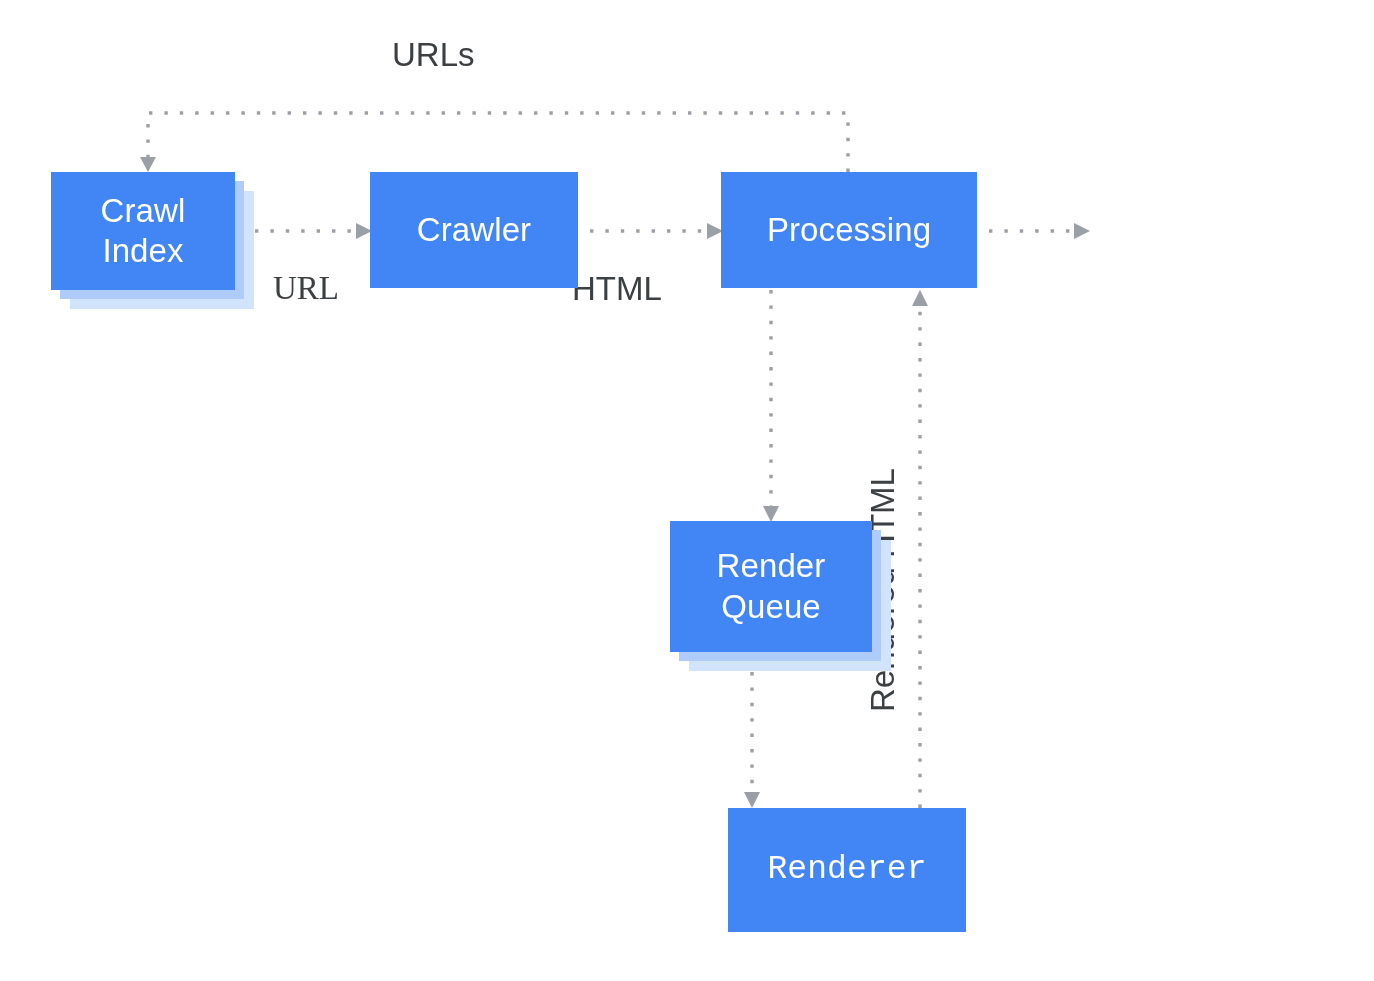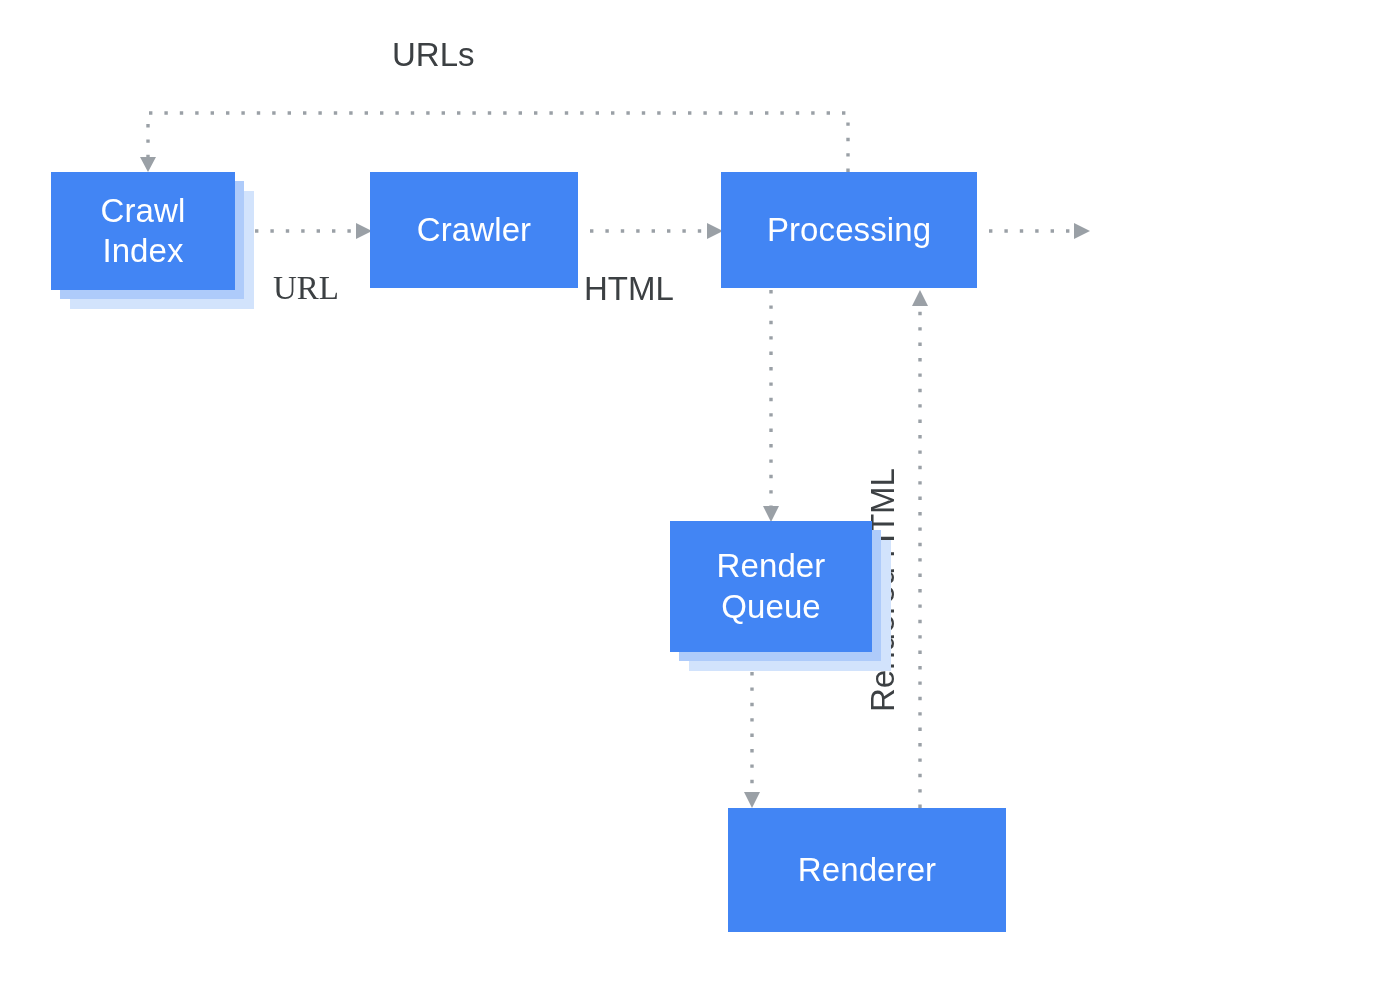--- a/index.html
+++ b/index.html
@@ -163,27 +163,27 @@
 
   <div class="node" style="left:634px; top:521px; width:202px; height:131px;margin-left:36px;">
     <div class="lyr3"></div>
     <div class="lyr2"></div>
     <div class="face">
       <span class="label">Render
 Queue</span>
     </div>
   </div>
 
-  <div class="node" style="left:728px; top:808px; width:278px; height:124px;">
+  <div class="node" style="left:728px; top:808px; width:238px; height:124px;font-family:Liberation Mono, monospace;">
     <div class="face">
       <span class="label">Renderer</span>
     </div>
   </div>
 
   <div class="caption" style="left:392px; top:38px;">URLs</div>
 
   <div class="caption" style="left:273px; top:272px;font-family:Liberation Serif, serif;">URL</div>
 
-  <div class="caption" style="left:584px; top:272px;">HTML</div>
+  <div class="caption" style="left:572px; top:272px;">HTML</div>
 
   <div class="caption vert" style="left:866px; top:712px;">Rendered HTML</div>
 
 </div>
 
 </body></html>

